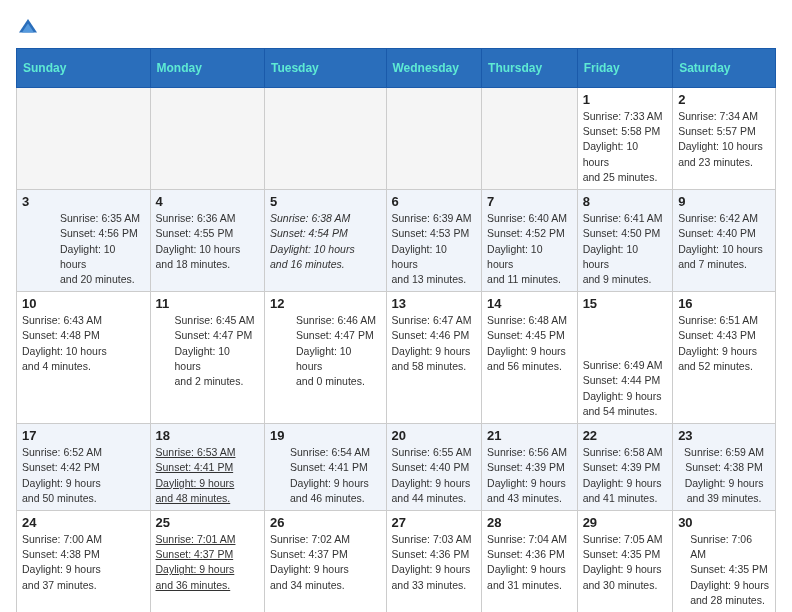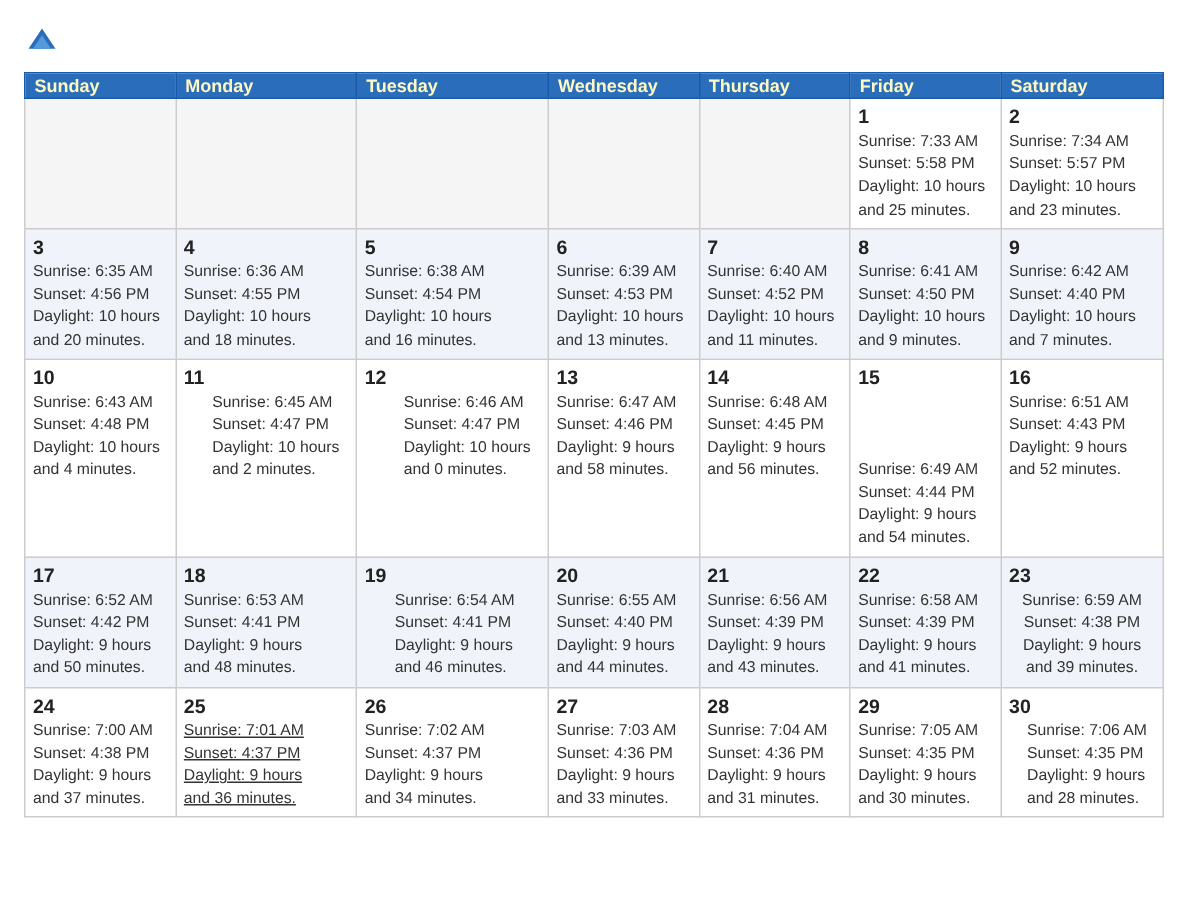--- a/index.html
+++ b/index.html
@@ -44,23 +44,23 @@
       font-size: 14px;
       color: #555;
     }
     .calendar-table {
       width: 100%;
       border-collapse: collapse;
       font-size: 11px;
     }
     .calendar-table th {
       background: #2a6ebb;
-      color: #fef9c3;
+      color: #5eead4;
       text-align: left;
-      padding: 1px 6px;
+      padding: 12px 6px;
       font-size: 12px;
       font-weight: bold;
       border: 1px solid #1a5aaa;
     }
     .calendar-table td {
       border: 1px solid #ccc;
       vertical-align: top;
       padding: 4px 5px;
       height: 80px;
       background: #fff;
@@ -133,35 +133,35 @@
           <div class="day-number">2</div>
           <div class="day-info" style="white-space: pre-line;">Sunrise: 7:34 AM
 Sunset: 5:57 PM
 Daylight: 10 hours
 and 23 minutes.</div>
         </td>
       </tr>
       <tr>
         <td>
           <div class="day-number">3</div>
-          <div class="day-info" style="white-space: pre-line;">Sunrise: 6:35 AM
+          <div class="day-info" style="white-space: pre-line; margin-left: 38px;">Sunrise: 6:35 AM
 Sunset: 4:56 PM
 Daylight: 10 hours
 and 20 minutes.</div>
         </td>
         <td>
           <div class="day-number">4</div>
           <div class="day-info" style="white-space: pre-line;">Sunrise: 6:36 AM
 Sunset: 4:55 PM
 Daylight: 10 hours
 and 18 minutes.</div>
         </td>
         <td>
           <div class="day-number">5</div>
-          <div class="day-info" style="white-space: pre-line;">Sunrise: 6:38 AM
+          <div class="day-info" style="white-space: pre-line; font-style: italic;">Sunrise: 6:38 AM
 Sunset: 4:54 PM
 Daylight: 10 hours
 and 16 minutes.</div>
         </td>
         <td>
           <div class="day-number">6</div>
           <div class="day-info" style="white-space: pre-line;">Sunrise: 6:39 AM
 Sunset: 4:53 PM
 Daylight: 10 hours
 and 13 minutes.</div>
@@ -242,21 +242,21 @@
       <tr>
         <td>
           <div class="day-number">17</div>
           <div class="day-info" style="white-space: pre-line;">Sunrise: 6:52 AM
 Sunset: 4:42 PM
 Daylight: 9 hours
 and 50 minutes.</div>
         </td>
         <td>
           <div class="day-number">18</div>
-          <div class="day-info" style="white-space: pre-line;">Sunrise: 6:53 AM
+          <div class="day-info" style="white-space: pre-line; text-decoration: underline;">Sunrise: 6:53 AM
 Sunset: 4:41 PM
 Daylight: 9 hours
 and 48 minutes.</div>
         </td>
         <td>
           <div class="day-number">19</div>
           <div class="day-info" style="white-space: pre-line; margin-left: 20px;">Sunrise: 6:54 AM
 Sunset: 4:41 PM
 Daylight: 9 hours
 and 46 minutes.</div>

